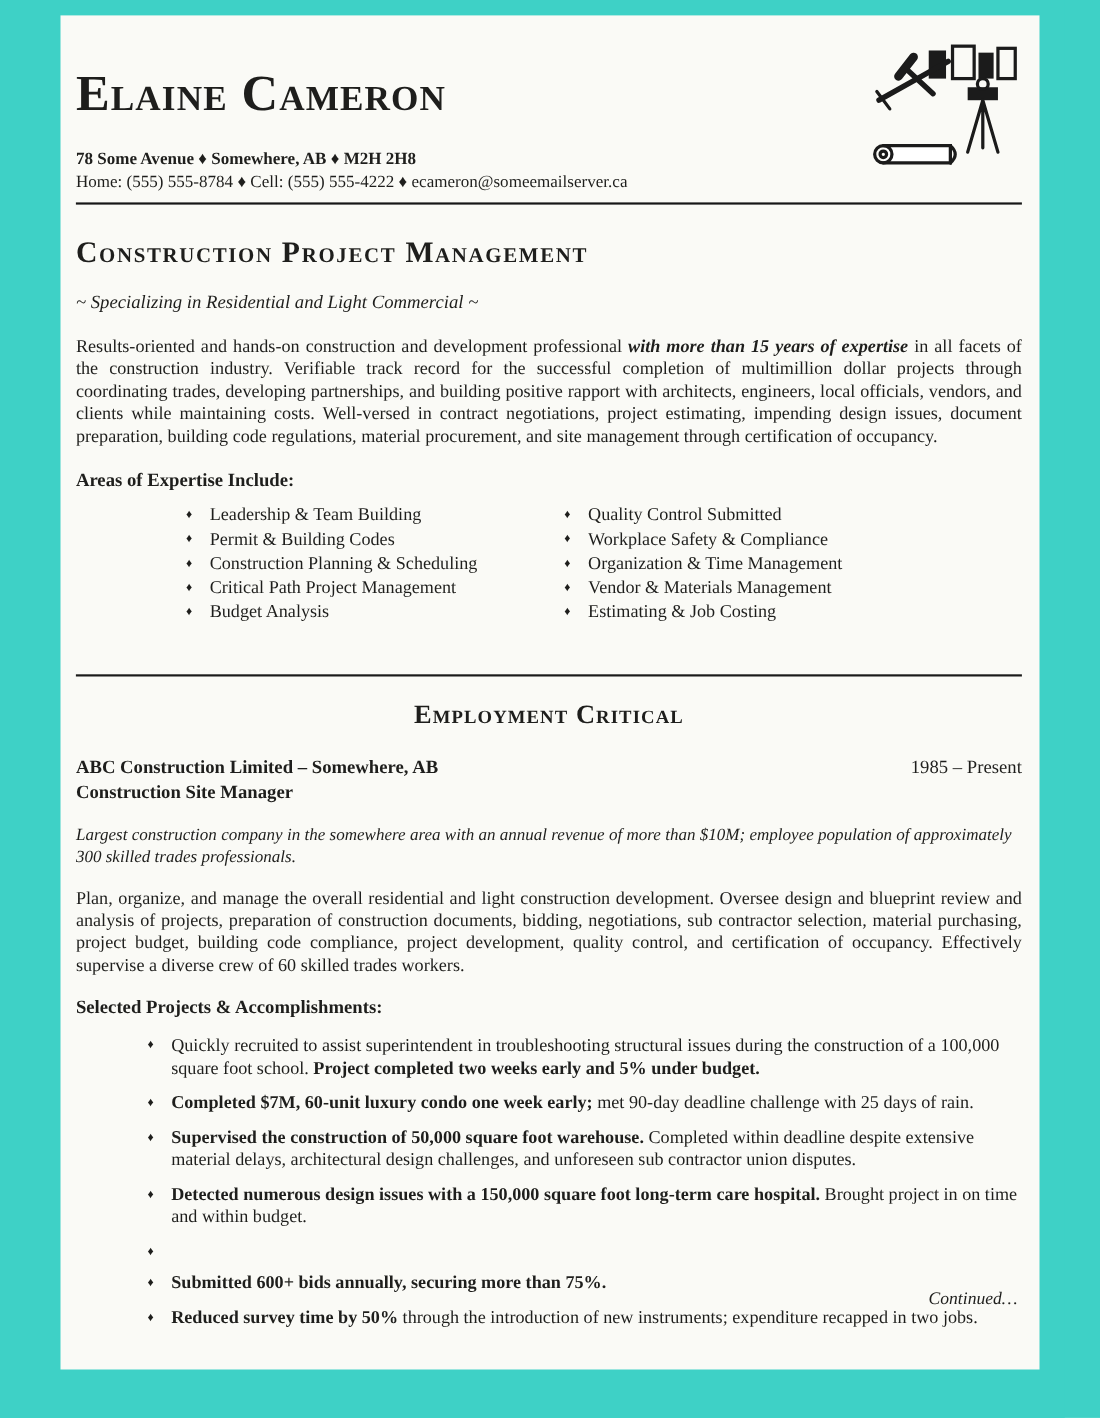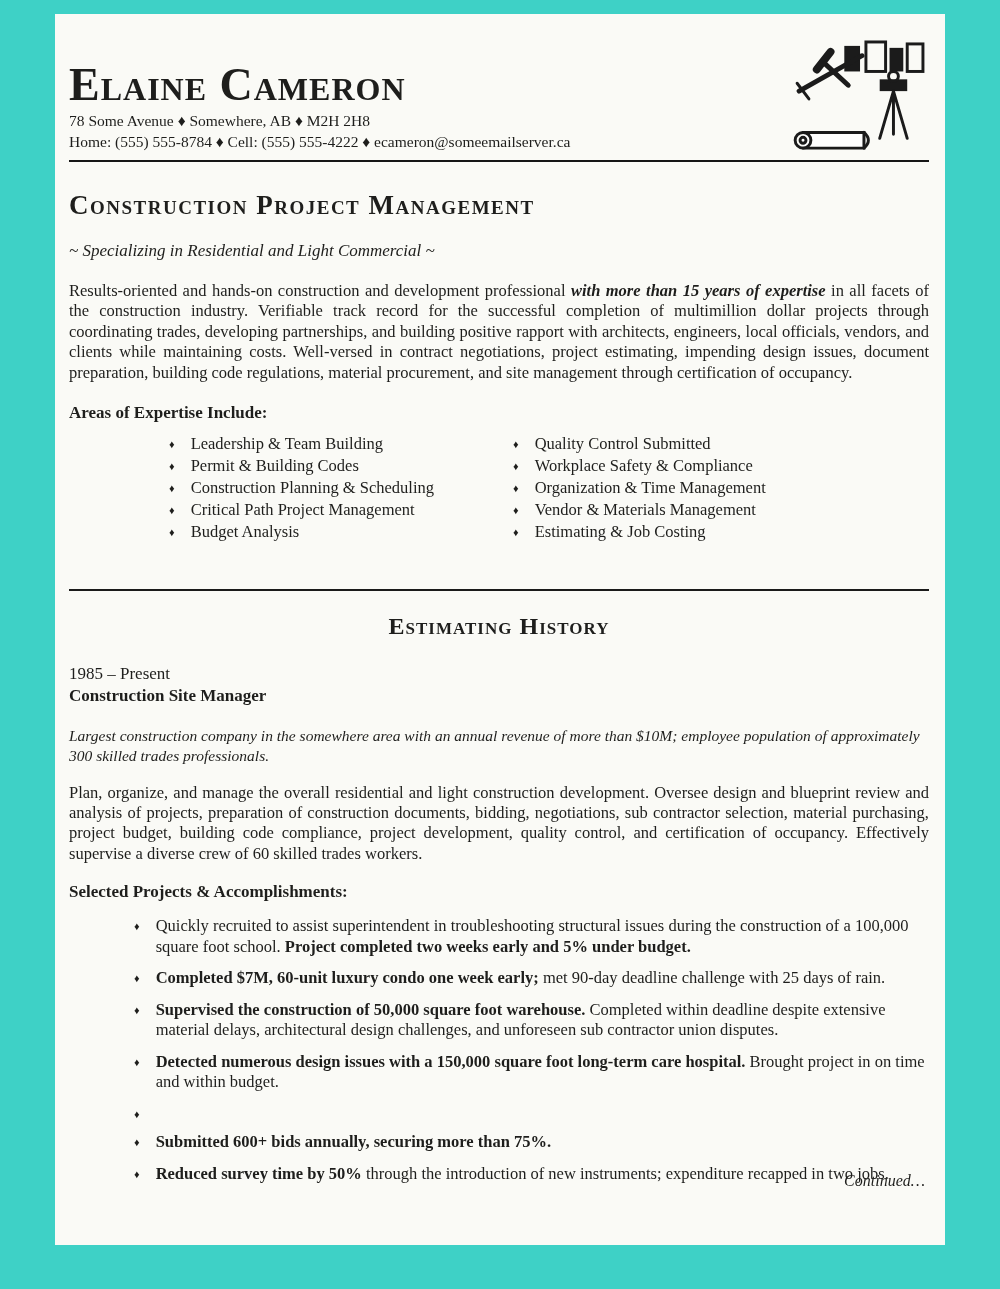--- a/index.html
+++ b/index.html
@@ -12,21 +12,21 @@
   .canvas { position:relative; width:968px; height:1289px; background:#3ed1c6; overflow:hidden; }
   .page {
     position:absolute; left:55px; top:14px; width:890px; height:1231px;
     background:#fafaf6; box-sizing:border-box;
     padding:48px 16px 0 14px;
   }
   .name {
     font-size:46px; font-weight:bold; font-variant:small-caps;
     letter-spacing:1px; line-height:1; margin:0;
   }
-  .addr-line { font-size:15.5px; margin-top:4px; }
+  .addr-line { font-size:15.5px; margin-top:28px;font-weight:bold; }
   .contact-line { font-size:15.5px; margin-top:3px; }
   .header-rule { border:0; border-top:2px solid #161616; margin:9px 0 0 0; }
   .clipart { position:absolute; top:26px; right:14px; width:138px; height:116px; }
   .title-block { text-align:left; margin-top:28px; }
   .doc-title {
     font-size:27px; font-weight:bold; font-variant:small-caps; letter-spacing:1.5px; margin:0;
   }
   .doc-subtitle { font-style:italic; font-size:17px; margin-top:20px; }
   .summary { margin-top:20px; text-align:justify; font-size:16.5px; line-height:1.24; }
   .highlight { font-weight:bold; font-style:italic; }
@@ -136,23 +136,24 @@
           </li>
         <li class="exp-item">
             <span class="diamond">♦</span>
             <span>Estimating &amp; Job Costing</span>
           </li>
       </ul>
     </div>
 
     <hr class="section-divider">
 
-    <div class="employment-title">Estimating History</div>
+    <div class="employment-title">Employment Critical</div>
 
     <div class="company-row">
+      <span class="company">ABC Construction Limited – Somewhere, AB</span>
       <span class="dates">1985 – Present</span>
     </div>
     <div class="role">Construction Site Manager</div>
     <div class="company-note">Largest construction company in the somewhere area with an annual revenue of more than $10M; employee population of approximately 300 skilled trades professionals.</div>
 
     <p class="role-summary">Plan, organize, and manage the overall residential and light construction development. Oversee design and blueprint review and analysis of projects, preparation of construction documents, bidding, negotiations, sub contractor selection, material purchasing, project budget, building code compliance, project development, quality control, and certification of occupancy. Effectively supervise a diverse crew of 60 skilled trades workers.</p>
 
     <div class="selected-heading">Selected Projects &amp; Accomplishments:</div>
 
     <ul class="acc-list">

